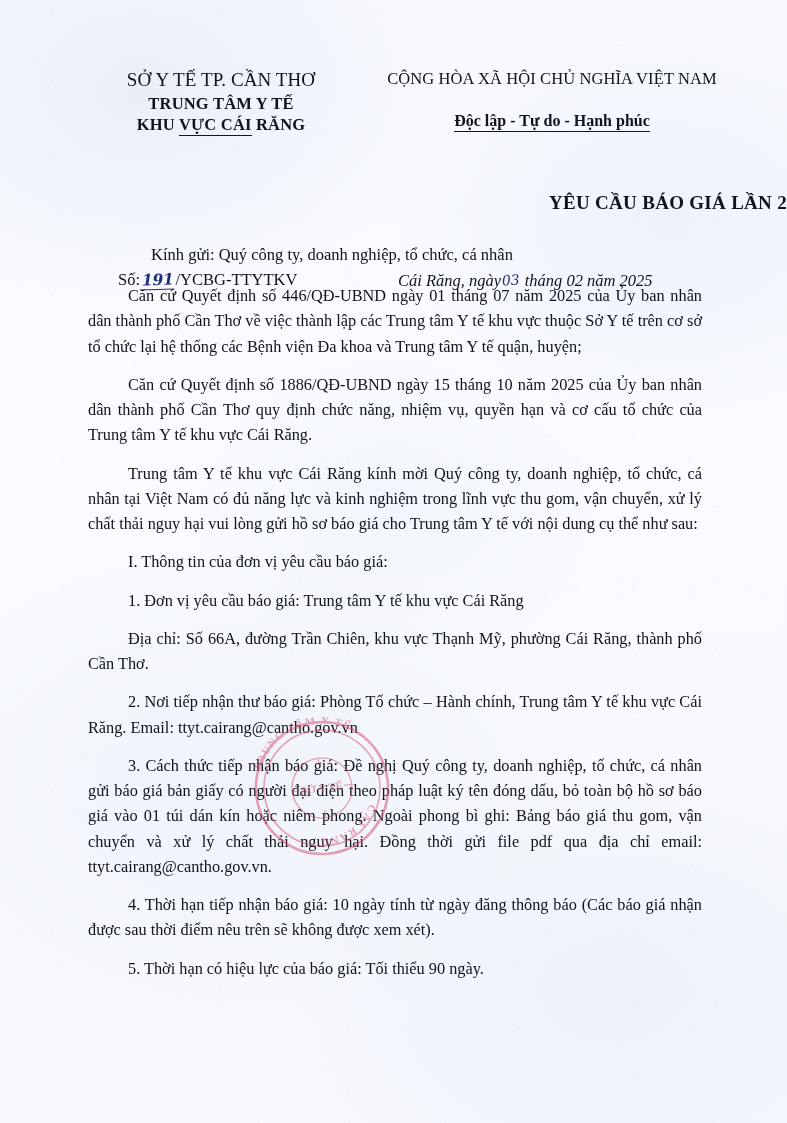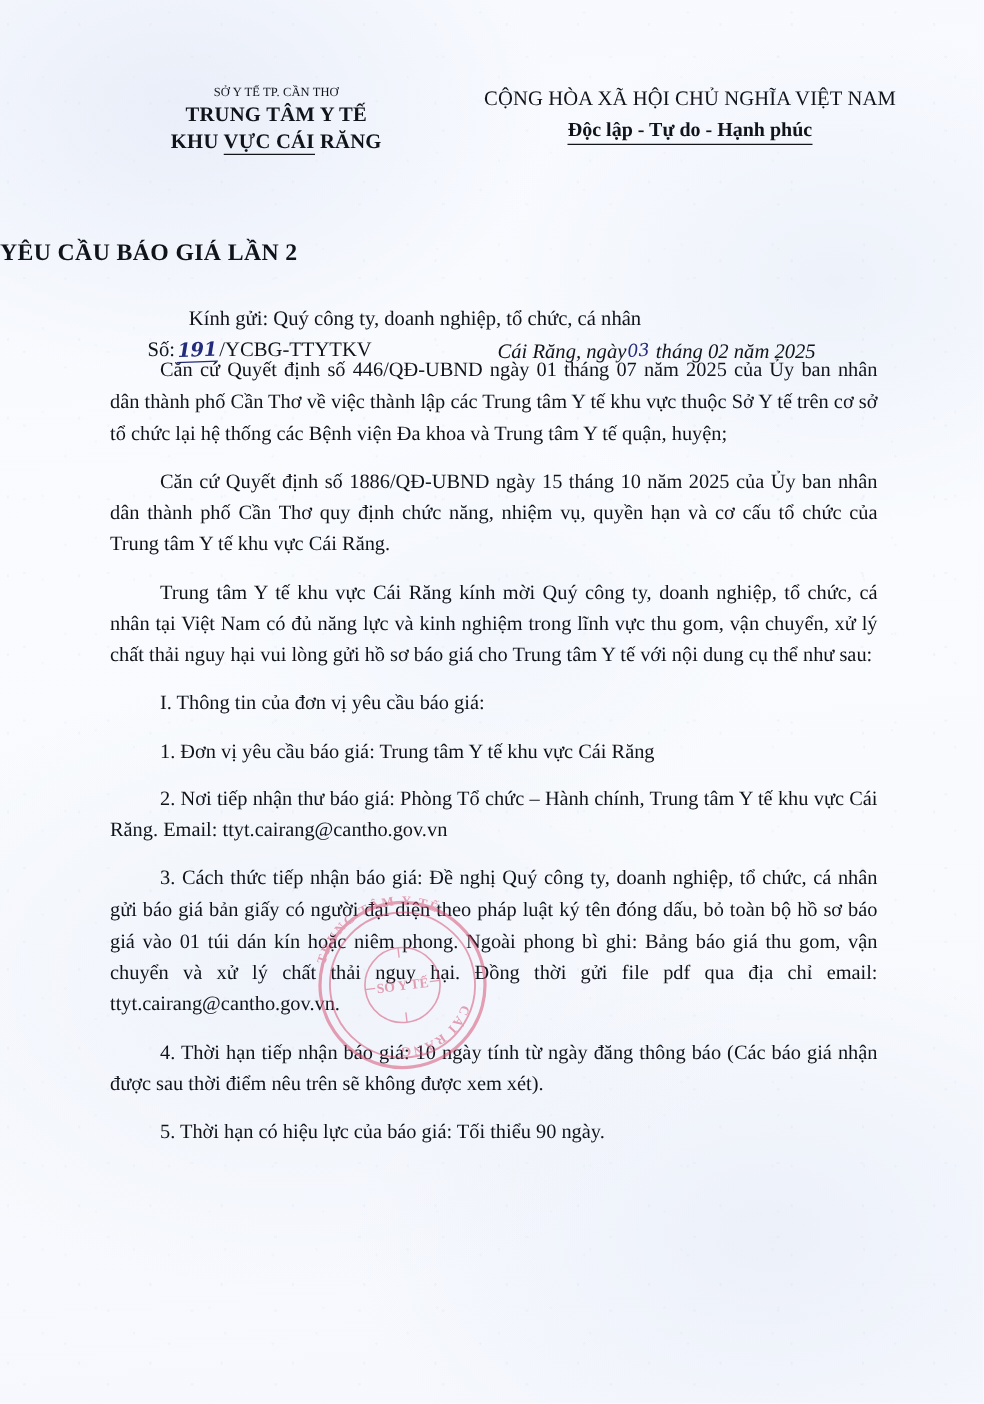--- a/index.html
+++ b/index.html
@@ -54,21 +54,21 @@
   }
   .org-block {
     position: absolute;
     left: 96px;
     top: 68px;
     width: 250px;
     text-align: center;
     line-height: 1.30;
   }
   .org-line1 {
-    font-size: 10px;
+    font-size: 19px;
     letter-spacing: .1px;
   }
   .org-line2, .org-line3 {
     font-size: 16.5px;
     font-weight: bold;
     letter-spacing: .2px;
   }
   .org-line3 .u-part {
     border-bottom: 1.4px solid #14161c;
     padding-bottom: 1px;
@@ -83,21 +83,21 @@
     line-height: 1.34;
   }
   .nation-line1 {
     font-size: 16.5px;
     font-weight: normal;
     letter-spacing: .1px;
   }
   .nation-line2 {
     font-size: 16px;
     font-weight: bold;
-    margin-top: 4px;
+    margin-top: 20px;
   }
   .nation-line2 span {
     border-bottom: 1.5px solid #14161c;
     padding-bottom: 2px;
   }
 
   
   .meta-row {
     position: relative;
     height: 44px;
@@ -140,21 +140,21 @@
     transform: rotate(-4deg) translateY(-1px);
     padding: 0 1px;
   }
 
   
   .doc-title {
     position: absolute;
     left: 0;
     top: 192px;
     width: 787px;
-    text-align: left;
+    text-align: right;
     font-size: 19px;
     font-weight: bold;
     letter-spacing: .3px;
   }
 
   .addressee {
     position: absolute;
     left: 0;
     top: 245px;
     width: 664px;
@@ -234,20 +234,21 @@
       <p class="para gap">Căn cứ Quyết định số 446/QĐ-UBND ngày 01 tháng 07 năm 2025 của Ủy ban nhân dân thành phố Cần Thơ về việc thành lập các Trung tâm Y tế khu vực thuộc Sở Y tế trên cơ sở tổ chức lại hệ thống các Bệnh viện Đa khoa và Trung tâm Y tế quận, huyện;</p>
 
       <p class="para gap">Căn cứ Quyết định số 1886/QĐ-UBND ngày 15 tháng 10 năm 2025 của Ủy ban nhân dân thành phố Cần Thơ quy định chức năng, nhiệm vụ, quyền hạn và cơ cấu tổ chức của Trung tâm Y tế khu vực Cái Răng.</p>
 
       <p class="para gap">Trung tâm Y tế khu vực Cái Răng kính mời Quý công ty, doanh nghiệp, tổ chức, cá nhân tại Việt Nam có đủ năng lực và kinh nghiệm trong lĩnh vực thu gom, vận chuyển, xử lý chất thải nguy hại vui lòng gửi hồ sơ báo giá cho Trung tâm Y tế với nội dung cụ thể như sau:</p>
 
       <p class="para gap b">I. Thông tin của đơn vị yêu cầu báo giá:</p>
 
       <p class="para gap"><span class="b">1. Đơn vị yêu cầu báo giá:</span><span> Trung tâm Y tế khu vực Cái Răng</span></p>
 
+      <p class="para gap">Địa chỉ: Số 66A, đường Trần Chiên, khu vực Thạnh Mỹ, phường Cái Răng, thành phố Cần Thơ.</p>
 
       <p class="para gap"><span class="b">2. Nơi tiếp nhận thư báo giá</span><span>: Phòng Tổ chức – Hành chính, Trung tâm Y tế khu vực Cái Răng. Email: ttyt.cairang@cantho.gov.vn</span></p>
 
       <p class="para gap"><span class="b">3. Cách thức tiếp nhận báo giá</span><span>: Đề nghị Quý công ty, doanh nghiệp, tổ chức, cá nhân gửi báo giá bản giấy có người đại diện theo pháp luật ký tên đóng dấu, bỏ toàn bộ hồ sơ báo giá vào 01 túi dán kín hoặc niêm phong. Ngoài phong bì ghi: Bảng báo giá thu gom, vận chuyển và xử lý chất thải nguy hại. Đồng thời gửi file pdf qua địa chỉ email: ttyt.cairang@cantho.gov.vn.</span></p>
 
       <p class="para gap"><span class="b">4. Thời hạn tiếp nhận báo giá:</span><span> 10 ngày tính từ ngày đăng thông báo (Các báo giá nhận được sau thời điểm nêu trên sẽ không được xem xét).</span></p>
 
       <p class="para"><span class="b">5. Thời hạn có hiệu lực của báo giá:</span><span> Tối thiểu 90 ngày.</span></p>
 
     </div>

